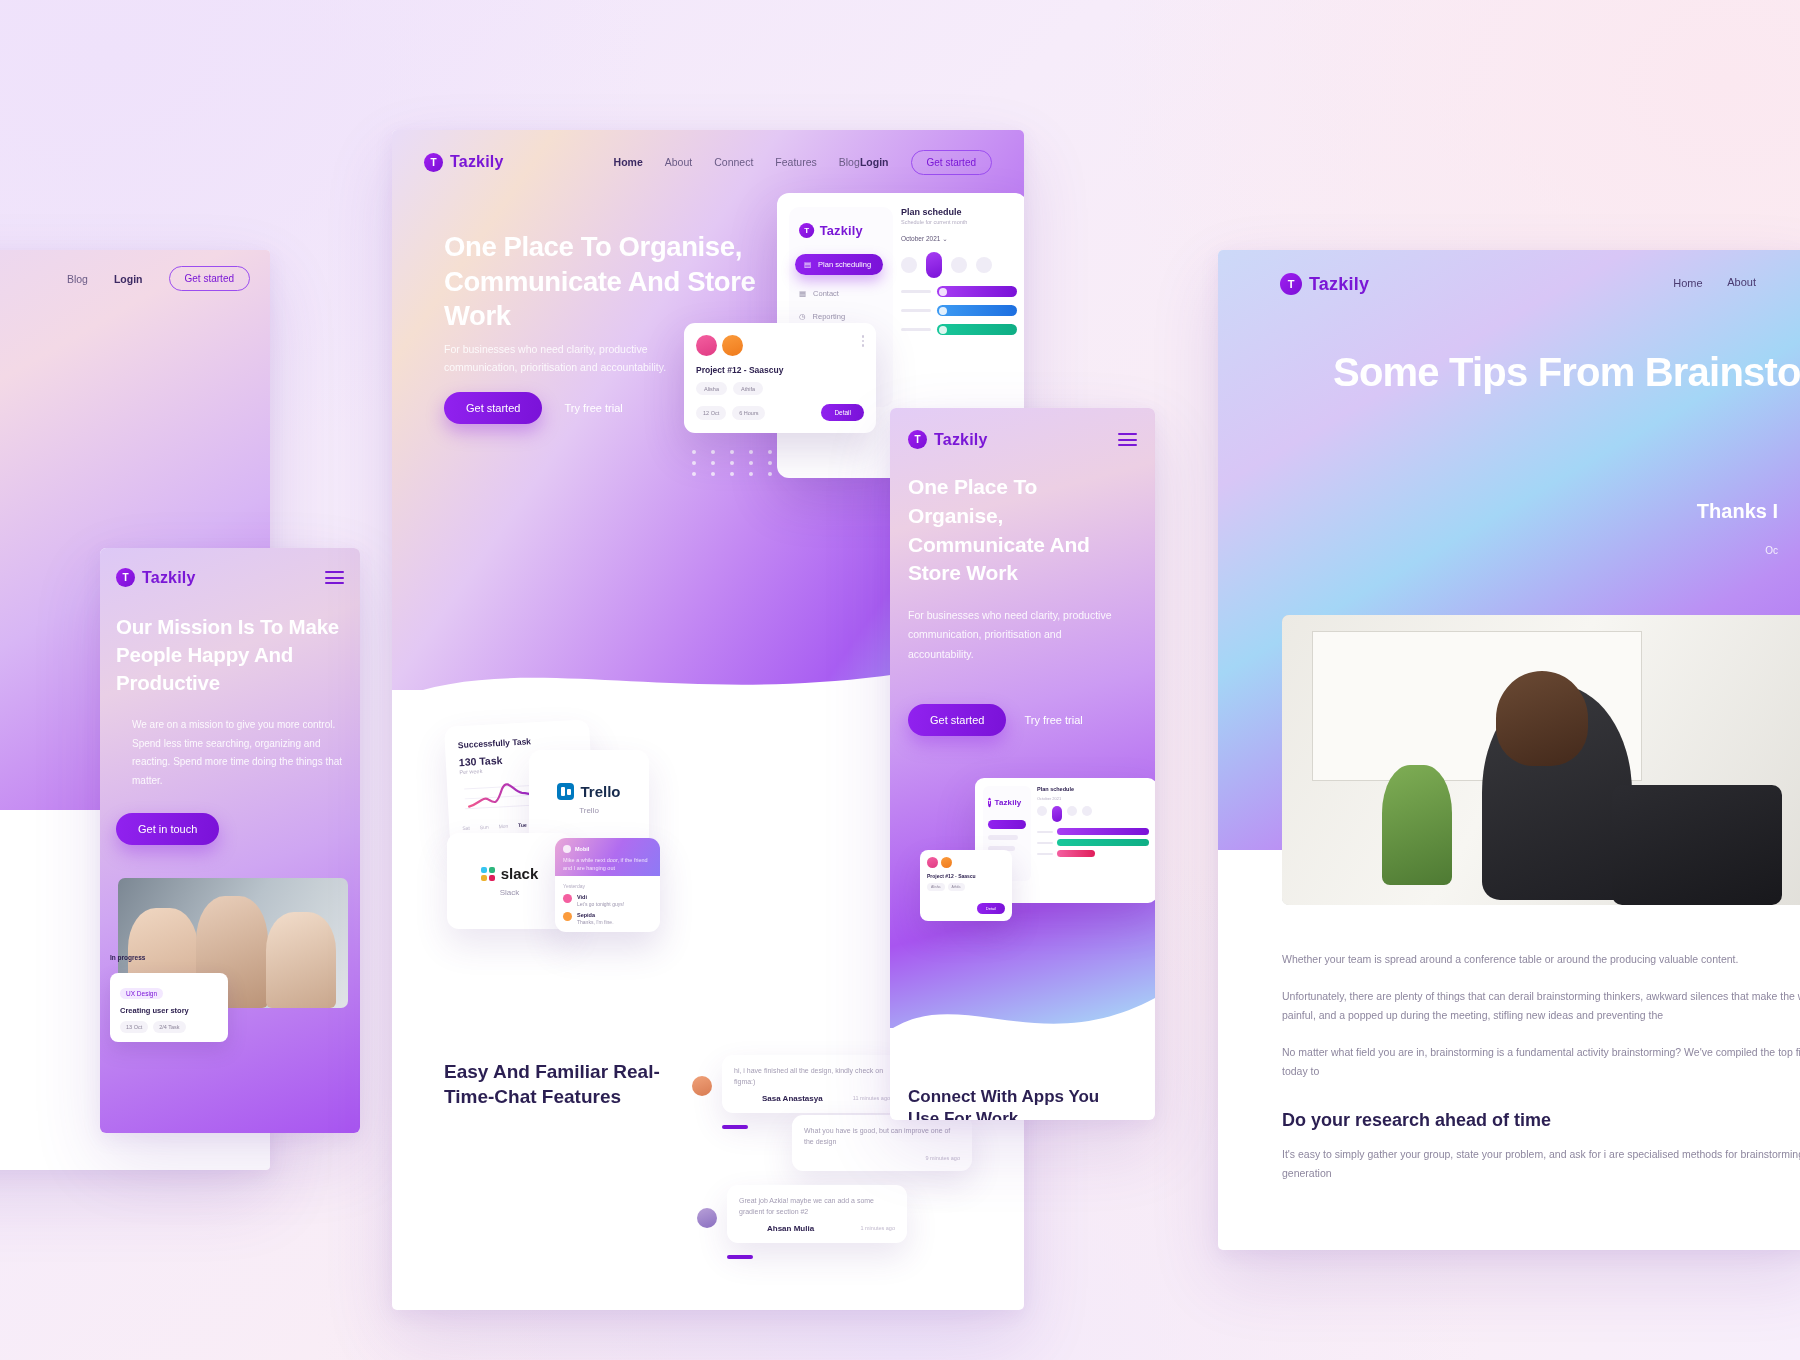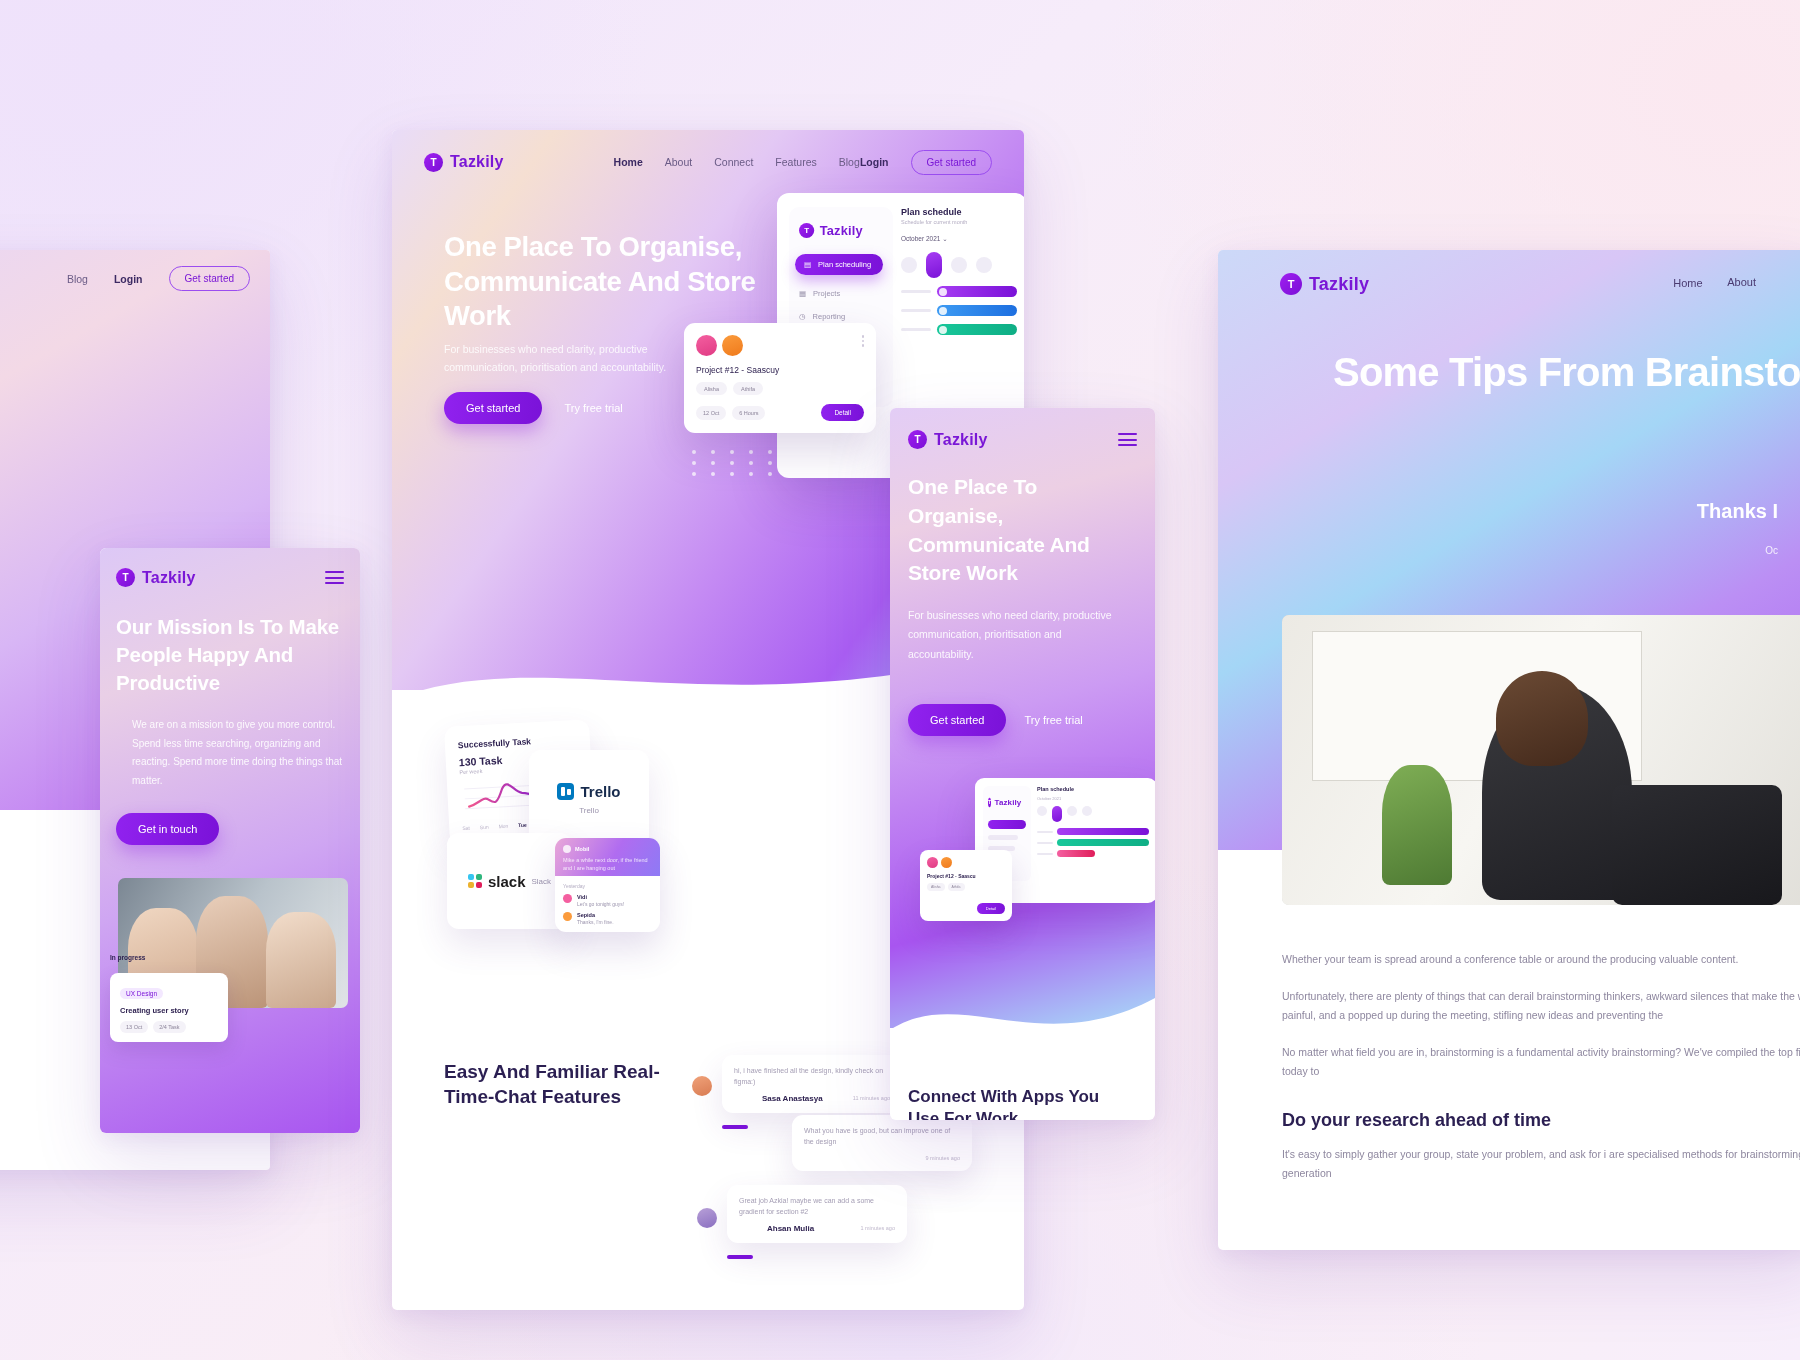--- a/index.html
+++ b/index.html
@@ -98,21 +98,21 @@
   .dash .av{ width:16px;height:16px;border-radius:50%;background:#efecf6;}
   .dash .av.on{ background:linear-gradient(160deg,#a73df3,#7a12d8);height:26px;border-radius:12px;}
   .dash .trow{ display:flex;align-items:center;gap:6px;margin-top:8px;}
   .dash .tlabel{ width:30px;height:3px;background:#ebe8f2;border-radius:2px;}
   .dash .bar{ height:11px;border-radius:9px;flex:1;display:flex;align-items:center;padding-left:2px;}
   .dash .bar .bav{ width:8px;height:8px;border-radius:50%;background:rgba(255,255,255,.85);}
   .proj{ position:absolute; left:292px; top:193px; width:192px; background:#fff;
          border-radius:11px; padding:12px; box-shadow:0 18px 42px rgba(80,40,130,.18);}
   .proj .avs{ display:flex; gap:5px; }
   .proj .avs i{ width:21px;height:21px;border-radius:50%;display:block;}
-  .proj .pname{ font-size:8.5px;font-weight:400;color:#2e2150;margin-top:9px;}
+  .proj .pname{ font-size:8.5px;font-weight:700;color:#2e2150;margin-top:9px;}
   .proj .tags{ display:flex;gap:6px;margin-top:7px;}
   .proj .tags span{ font-size:5.5px;color:#8b8399;background:#f4f2f8;border-radius:8px;padding:3.5px 8px;}
   .proj .foot{ display:flex;align-items:center;gap:6px;margin-top:9px;}
   .proj .chip{ font-size:5.5px;color:#8b8399;background:#f4f2f8;border-radius:8px;padding:4px 7px;}
   .proj .detail{ margin-left:auto;background:linear-gradient(100deg,#9122ef,#7a12d8);color:#fff;
                  font-size:6.5px;border-radius:10px;padding:5px 13px;border:none;}
   .kebab{ position:absolute; right:12px; top:12px; display:flex;flex-direction:column;gap:2px;}
   .kebab i{ width:2.5px;height:2.5px;border-radius:50%;background:#cfc9db;display:block;}
 
   #m3 .integr{ position:absolute; left:0; right:0; top:575px; height:330px; }
@@ -123,21 +123,21 @@
   .statcard .sw{ font-size:5.5px;color:#b3acc2;margin-top:1px;}
   .statcard .days{ display:flex;justify-content:space-between;margin-top:6px;}
   .statcard .days span{ font-size:5px;color:#bdb6cb;}
   .statcard .days span.hi{ color:#2e2150;font-weight:700;}
   .trellocard{ position:absolute;left:137px;top:45px;width:120px;height:98px;background:#fff;
                border-radius:12px;box-shadow:0 16px 34px rgba(90,50,140,.12);
                display:flex;flex-direction:column;align-items:center;justify-content:center;gap:6px;}
   .trellocard .nm{ font-size:8px;color:#9b94ad;}
   .slackcard{ position:absolute;left:55px;top:128px;width:125px;height:96px;background:#fff;
               border-radius:12px;box-shadow:0 16px 34px rgba(90,50,140,.12);
-              display:flex;flex-direction:row;align-items:center;justify-content:center;gap:6px;text-align:center;}
+              display:flex;flex-direction:column;align-items:center;justify-content:center;gap:6px;text-align:center;}
   .slackcard .nm{ font-size:8px;color:#9b94ad;}
   .chatcard{ position:absolute;left:163px;top:133px;width:105px;border-radius:11px;overflow:hidden;
              box-shadow:0 16px 34px rgba(90,50,140,.16);background:#fff;}
   .chatcard .hd{ height:38px;background:linear-gradient(120deg,#e9a7d8,#b06cf0 55%,#8e7af5);
                  padding:7px 8px;color:#fff;font-size:5.5px;}
   .chatcard .bd{ padding:7px 8px; }
   .chatcard .lbl{ font-size:5px;color:#b3acc2;}
   .chatcard .msg{ display:flex;gap:5px;margin-top:5px;align-items:flex-start;}
   .chatcard .msg i{ width:9px;height:9px;border-radius:50%;display:block;flex:none;}
   .chatcard .msg b{ font-size:5.5px;color:#2e2150;display:block;}
@@ -297,21 +297,21 @@
       <div class="logo" style="transform:scale(.8);transform-origin:left">
         <span class="logo-dot">T</span>
         <span class="logo-txt">Tazkily</span>
       </div>
       <div class="navitem sel">
         <span>▤</span>
         <span>Plan scheduling</span>
       </div>
       <div class="navitem">
         <span>▦</span>
-        <span>Projects</span>
+        <span>Contact</span>
       </div>
       <div class="navitem">
         <span>◷</span>
         <span>Reporting</span>
       </div>
     </div>
     <div class="panel">
       <div class="ptitle">Plan schedule</div>
       <div class="psub">Schedule for current month</div>
       <div class="month">

